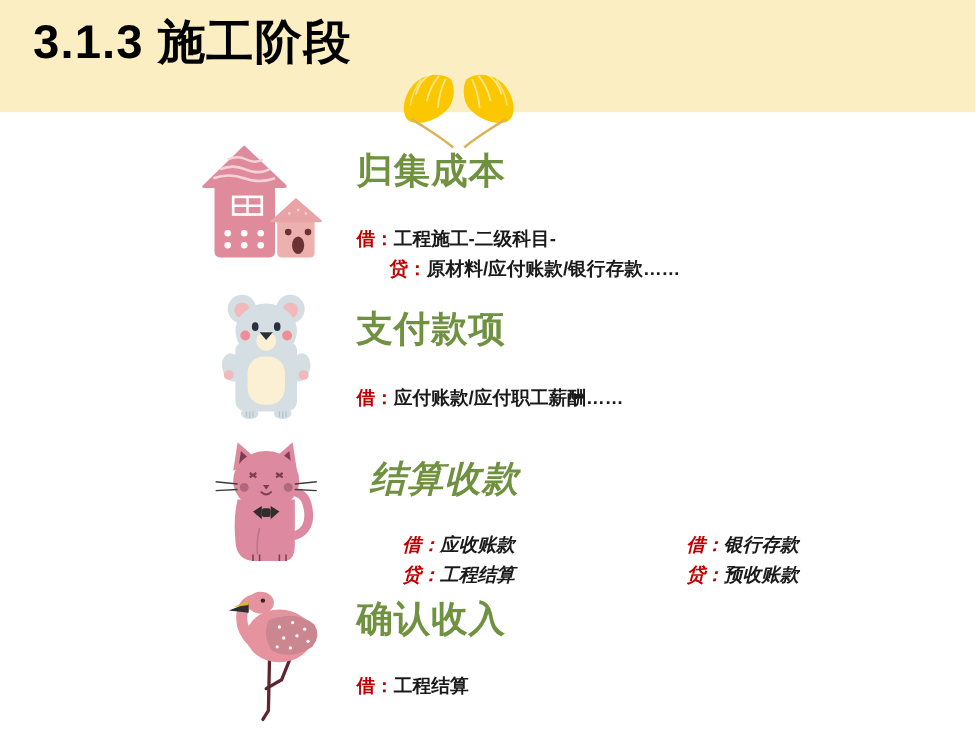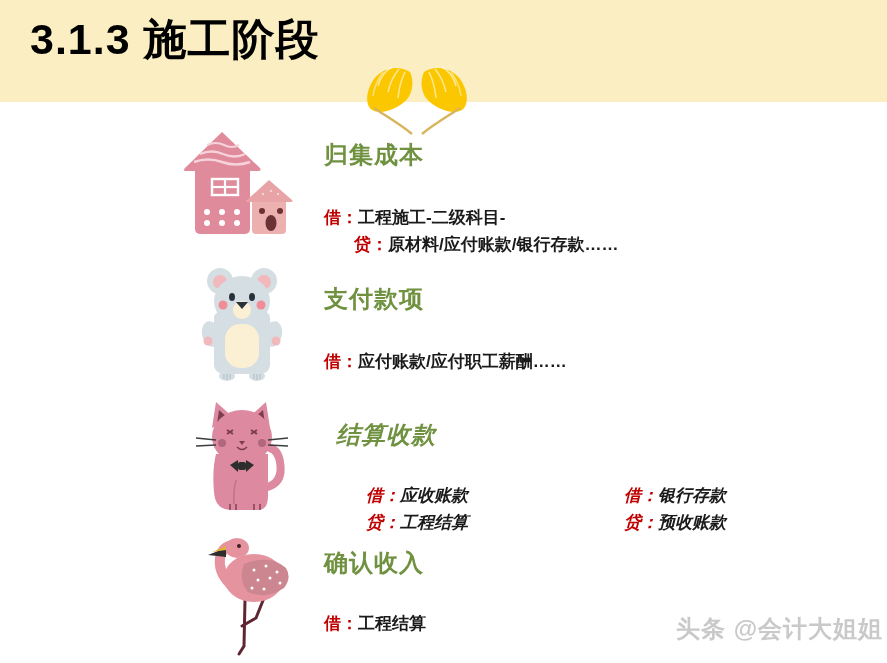--- a/index.html
+++ b/index.html
@@ -47,21 +47,21 @@
     top: 58px;
     width: 130px;
     height: 78px;
   }
 
   
   .section {
     position: absolute;
   }
   .section-heading {
-    font-size: 24px;
+    font-size: 33px;
     font-weight: bold;
     color: #6f9140;
     letter-spacing: 1px;
     white-space: nowrap;
     line-height: 30px;
   }
   .entry-line {
     white-space: nowrap;
     font-size: 17px;
     font-weight: bold;
@@ -317,15 +317,14 @@
 
   <div class="section" style="left:324px; top:548px;">
     <div class="section-heading">确认收入</div>
     <div class="entry-col" style="left:0px; top:31px;">
       <div class="entry-line debit-line">
         <span class="tag">借：</span><span class="acct">工程结算</span>
       </div>
     </div>
   </div>
 
-  <div id="watermark">头条 @会计大姐姐</div>
 
 </div>
 
 </body></html>

